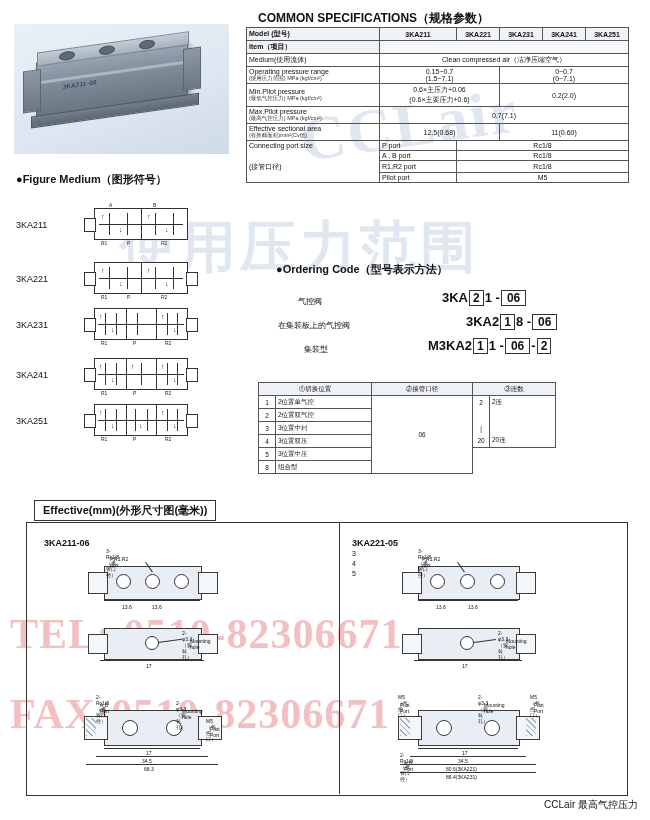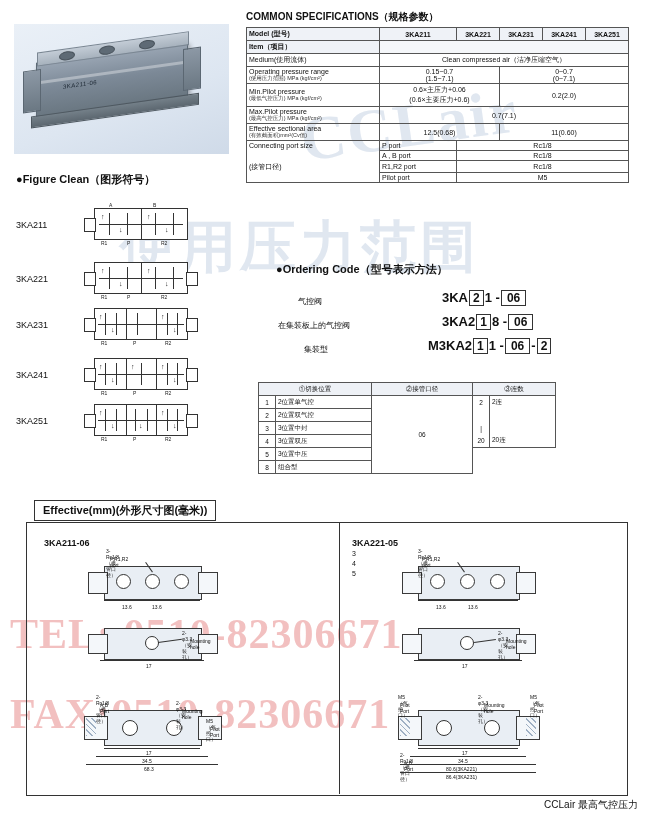--- a/index.html
+++ b/index.html
@@ -83,21 +83,21 @@
   .sym .vdiv{position:absolute;top:0;width:1px;height:100%;background:#333;}
   .sym .arrow{position:absolute;font-size:7px;color:#222;}
   .sym .pin{position:absolute;width:1px;background:#333;}
   .sym .pinh{position:absolute;height:1px;background:#333;}
   .sym .coil{
     position:absolute;width:10px;height:12px;border:1px solid #333;background:#fff;
   }
   .port-lbl{position:absolute;font-size:5px;color:#222;}
 
   
-  .cs-title{position:absolute;left:246px;top:10px;font-size:10px;font-weight:bold;}
+  .cs-title{position:absolute;left:258px;top:10px;font-size:12px;font-weight:bold;}
   table.spec{
     position:absolute;left:246px;top:27px;border-collapse:collapse;
     background:rgba(255,255,255,0.0);
   }
   table.spec td,table.spec th{
     border:1px solid #555;font-size:7px;padding:1px 2px;
     vertical-align:middle;color:#111;
   }
   table.spec .hdr{background:rgba(226,232,240,.55);font-weight:bold;text-align:center;}
   table.spec .lcell{width:128px;}
@@ -175,21 +175,21 @@
     <div class="hole" style="left:62px;"></div>
     <div class="hole" style="left:102px;"></div>
     <div class="band"></div>
     <div class="endL"></div>
     <div class="endR"></div>
     <div class="base"></div>
     <div class="lbl">3KA211-06</div>
   </div>
 </div>
 
-<div class="fig-title">●Figure Clean（图形符号）</div>
+<div class="fig-title">●Figure Medium（图形符号）</div>
 
 <div class="fig-row" style="top:208px;">
   <div class="fig-name">3KA211</div>
   <div class="sym">
     <div class="vdiv" style="left:46px;"></div>
     <div class="coil" style="left:-11px;top:9px;"></div>
     <div class="pin" style="left:14px;top:4px;height:22px;"></div>
     <div class="pin" style="left:32px;top:4px;height:22px;"></div>
     <div class="pin" style="left:60px;top:4px;height:22px;"></div>
     <div class="pin" style="left:78px;top:4px;height:22px;"></div>
@@ -377,21 +377,21 @@
   </table>
 
 <div class="oc-title">●Ordering Code（型号表示方法）</div>
 
 <div class="oc-row" style="left:298px;top:296px;">气控阀</div>
 <div class="oc-code" style="left:442px;top:290px;">
   <span>3KA</span><span class="bx">2</span><span>1 -</span><span class="bx2">06</span>
 </div>
 
 <div class="oc-row" style="left:278px;top:320px;">在集装板上的气控阀</div>
-<div class="oc-code" style="left:442px;top:314px;">
+<div class="oc-code" style="left:466px;top:314px;">
   <span>3KA2</span><span class="bx">1</span><span>8 -</span><span class="bx2">06</span>
 </div>
 
 <div class="oc-row" style="left:304px;top:344px;">集装型</div>
 <div class="oc-code" style="left:428px;top:338px;">
   <span>M3KA2</span><span class="bx">1</span><span>1 -</span><span class="bx2">06</span><span>-</span><span class="bx">2</span>
 </div>
 
 <div class="series-note">系列代号</div>
 

